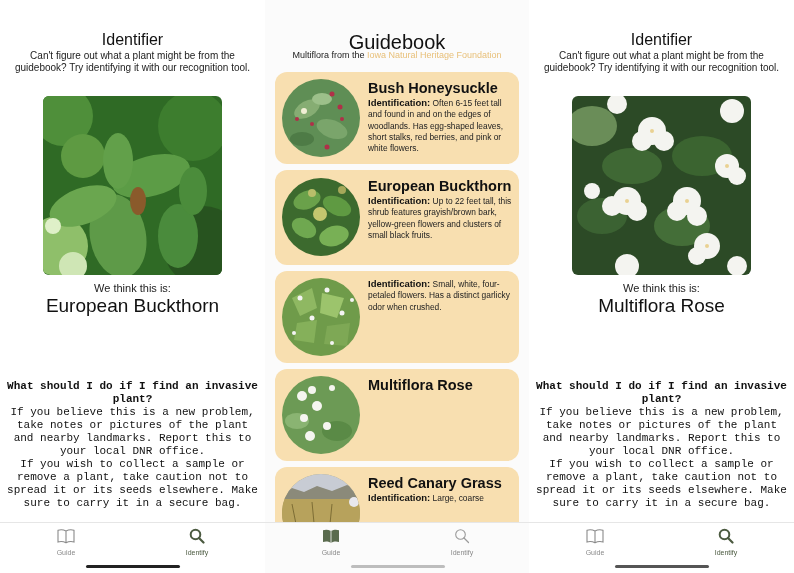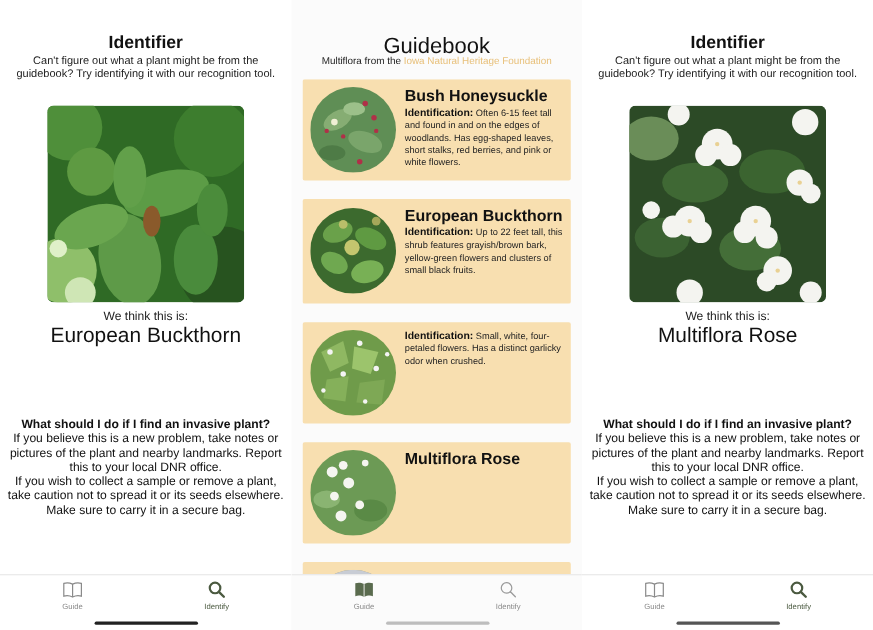--- a/index.html
+++ b/index.html
@@ -5,35 +5,35 @@
   * { box-sizing: border-box; margin: 0; padding: 0; }
   html, body { width: 794px; height: 573px; overflow: hidden; background: #fff; }
   body { font-family: "Liberation Sans", sans-serif; color: #111; position: relative; }
 
   .phone { position: absolute; top: 0; width: 265px; height: 573px; background: #fff; overflow: hidden; }
   #p1 { left: 0; }
   #p2 { left: 265px; width: 264px; background: #fbfbfb; }
   #p3 { left: 529px; }
 
   
-  .id-title { position: absolute; top: 31px; left: 0; right: 0; text-align: center; font-size: 16px; color: #111; font-weight: bold; }
+  .id-title { position: absolute; top: 31px; left: 0; right: 0; text-align: center; font-size: 16px; color: #111; }
   .id-sub { position: absolute; top: 50px; left: 0; right: 0; text-align: center; font-size: 10px; line-height: 12px; color: #222; padding: 0 8px; }
   .photo { position: absolute; top: 96px; left: 43px; width: 179px; height: 179px; border-radius: 6px; overflow: hidden; }
   #p3 .photo { left: 43px; }
   .we-think { position: absolute; top: 282px; left: 0; right: 0; text-align: center; font-size: 11px; color: #222; }
   .result { position: absolute; top: 295px; left: 0; right: 0; text-align: center; font-size: 19px; color: #111; }
-  .help { position: absolute; top: 380px; left: 0; right: 0; text-align: center; font-size: 11px; line-height: 13px; color: #111; padding: 0 4px; }
+  .help { position: absolute; top: 380px; left: 0; right: 0; text-align: center; font-size: 11px; line-height: 13px; color: #111; padding: 0 4px; font-family: Liberation Mono, monospace; }
   .help .q { font-weight: bold; }
 
   
   .g-title { position: absolute; top: 31px; left: 0; right: 0; text-align: center; font-size: 20px; color: #111; }
   .g-sub { position: absolute; top: 50px; left: 0; right: 0; text-align: center; font-size: 9px; color: #222; }
   .g-sub .link { color: #e8c07a; }
   .cards { position: absolute; top: 72px; left: 10px; width: 244px; height: 450px; overflow: hidden; }
-  .card { position: relative; height: 92px; background: #f8dfb0; border-radius: 2px; margin-bottom: 17px; }
+  .card { position: relative; height: 92px; background: #f8dfb0; border-radius: 12px; margin-bottom: 6px; }
   .card.tall { height: 95px; }
   .card .thumb { position: absolute; left: 7px; top: 7px; width: 78px; height: 78px; border-radius: 50%; overflow: hidden; }
   .card.tall .thumb { top: 8px; }
   .card .body { position: absolute; left: 93px; top: 7px; right: 6px; }
   .card .name { font-size: 14.5px; font-weight: bold; line-height: 18px; color: #111; }
   .card .desc { font-size: 8.4px; line-height: 11.3px; color: #222; }
   .card .desc b { font-size: 9.5px; color: #111; }
 
   
   .tabbar { position: absolute; left: 0; right: 0; top: 522px; height: 51px; background: #fff; border-top: 1px solid #e6e6e6; }
@@ -198,20 +198,24 @@
         <svg width="78" height="78" viewBox="0 0 78 78">
           <rect width="78" height="78" fill="#a8a070"></rect>
           <rect width="78" height="18" fill="#c8ccd4"></rect>
           <path d="M0 20 L10 14 L22 18 L35 12 L50 17 L65 11 L78 16 V25 H0Z" fill="#8b8a7a"></path>
           <rect y="25" width="78" height="53" fill="#b7a25c"></rect>
           <line x1="10" y1="30" x2="18" y2="70" stroke="#7d6d35" stroke-width="1"></line>
           <line x1="30" y1="28" x2="34" y2="70" stroke="#7d6d35" stroke-width="1"></line>
           <line x1="50" y1="30" x2="46" y2="70" stroke="#7d6d35" stroke-width="1"></line>
           <circle cx="72" cy="28" r="5" fill="#e8e8ee"></circle>
         </svg>
+      </div>
+      <div class="body">
+        <div class="name">Reed Canary Grass</div>
+        <div class="desc"><b>Identification:</b><span> Large, coarse</span></div>
       </div>
     </div>
   </div>
 
   <div class="tabbar">
     <div class="tab guide">
       <div class="ico">
         <svg width="18" height="16" viewBox="0 0 18 16">
           <path d="M9 3 C6 1.5 3.5 1.5 1 2.3 V14 C3.5 13.2 6 13.2 9 14.8 C12 13.2 14.5 13.2 17 14 V2.3 C14.5 1.5 12 1.5 9 3 Z" fill="#5a6b4e"></path>
           <line x1="9" y1="3" x2="9" y2="14.8" stroke="#fbfbfb" stroke-width="0.8"></line>

